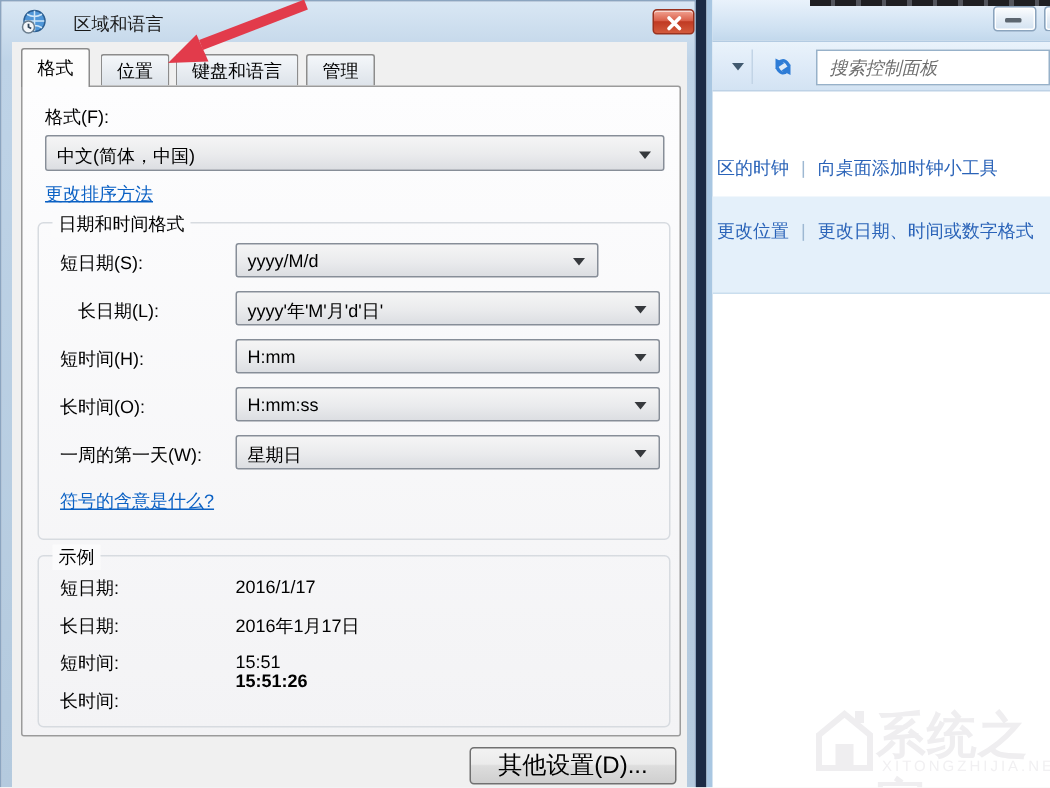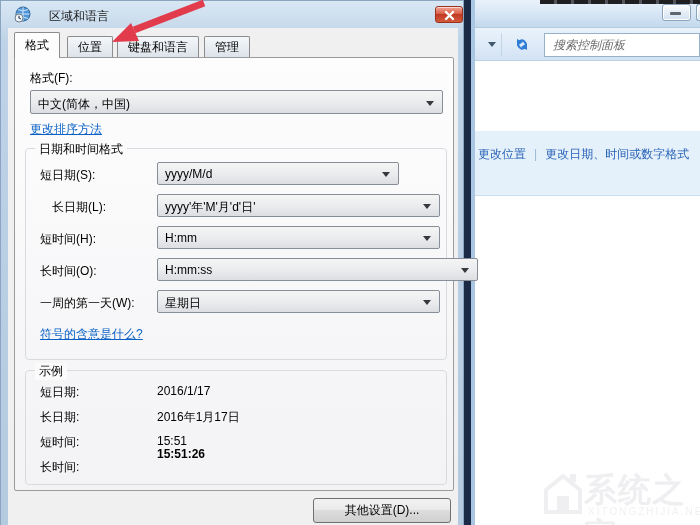--- a/index.html
+++ b/index.html
@@ -60,21 +60,21 @@
   .combo { position:absolute; height:23px; border:1px solid #878e98; border-radius:2px;
     background:linear-gradient(#f5f5f5,#eaebed 55%,#dcdee2); cursor:pointer; }
   .combo .ctxt { position:absolute; left:7px; top:4px; font-size:12px; white-space:nowrap; }
   .combo .carr { position:absolute; right:8px; top:9px; width:0; height:0;
     border-left:4px solid transparent; border-right:4px solid transparent; border-top:5px solid #36393d; }
 
   .grp { position:absolute; border:1px solid #d7dbe0; border-radius:4px; }
   .grp-title { position:absolute; top:-8px; left:9px; padding:0 4px; font-size:12px; background:#fbfbfc; white-space:nowrap; }
 
   .push-btn { position:absolute; left:305px; top:470px; width:138px; height:25px; border:1px solid #707070; border-radius:3px;
-    background:linear-gradient(#f2f2f2,#ebebeb 45%,#dddddd 50%,#cfcfcf); font-size:12px; text-align:center; line-height:23px; cursor:pointer; }
+    background:linear-gradient(#f2f2f2,#ebebeb 45%,#dddddd 50%,#cfcfcf); font-size:16px; text-align:center; line-height:23px; cursor:pointer; }
 
   .annotation-svg { position:absolute; left:0; top:0; width:700px; height:525px; pointer-events:none; z-index:50; }
 </style>
 </head>
 <body>
 
 <div id="screen">
 
   <div class="bg-win">
     <div class="bg-navy-strip"></div>
@@ -99,20 +99,23 @@
           <path d="M20 16 q -4 4 -7 -2" stroke="#2e7cd6" stroke-width="2.2" fill="none"></path>
         </svg>
       </div>
       <div class="search-box">
         <input type="text" placeholder="搜索控制面板" style="">
       </div>
     </div>
 
     <div class="blue-band"></div>
 
+    <div class="cp-links" style="left:14px; top:104px;">
+      <span class="cp-link">区的时钟</span><span class="cp-sep">|</span><span class="cp-link">向桌面添加时钟小工具</span>
+    </div>
 
     <div class="cp-links" style="left:14px; top:146px;">
       <span class="cp-link">更改位置</span><span class="cp-sep">|</span><span class="cp-link u">更改日期、时间或数字格式</span>
     </div>
   </div>
 
   <div class="watermark">
     <svg width="46" height="56" viewBox="0 0 46 56" style="position:absolute;left:0;top:2px;">
       <path d="M6 26 L23 12 L40 26 L40 48 L6 48 Z" fill="none" stroke="#efeef0" stroke-width="4"></path>
       <rect x="30" y="10" width="6" height="8" fill="#efeef0"></rect>
@@ -171,21 +174,21 @@
             <div class="carr"></div>
           </div>
 
           <div class="lbl" style="left:14px; top:82px;">短时间(H):</div>
           <div class="combo" style="left:131px; top:77px; width:283px;">
             <div class="ctxt">H:mm</div>
             <div class="carr"></div>
           </div>
 
           <div class="lbl" style="left:14px; top:114px;">长时间(O):</div>
-          <div class="combo" style="left:131px; top:109px; width:321px;">
+          <div class="combo" style="left:131px; top:109px; width:283px;">
             <div class="ctxt">H:mm:ss</div>
             <div class="carr"></div>
           </div>
 
           <div class="lbl" style="left:14px; top:146px;text-align:right;">一周的第一天(W):</div>
           <div class="combo" style="left:131px; top:141px; width:283px;">
             <div class="ctxt">星期日</div>
             <div class="carr"></div>
           </div>
 

